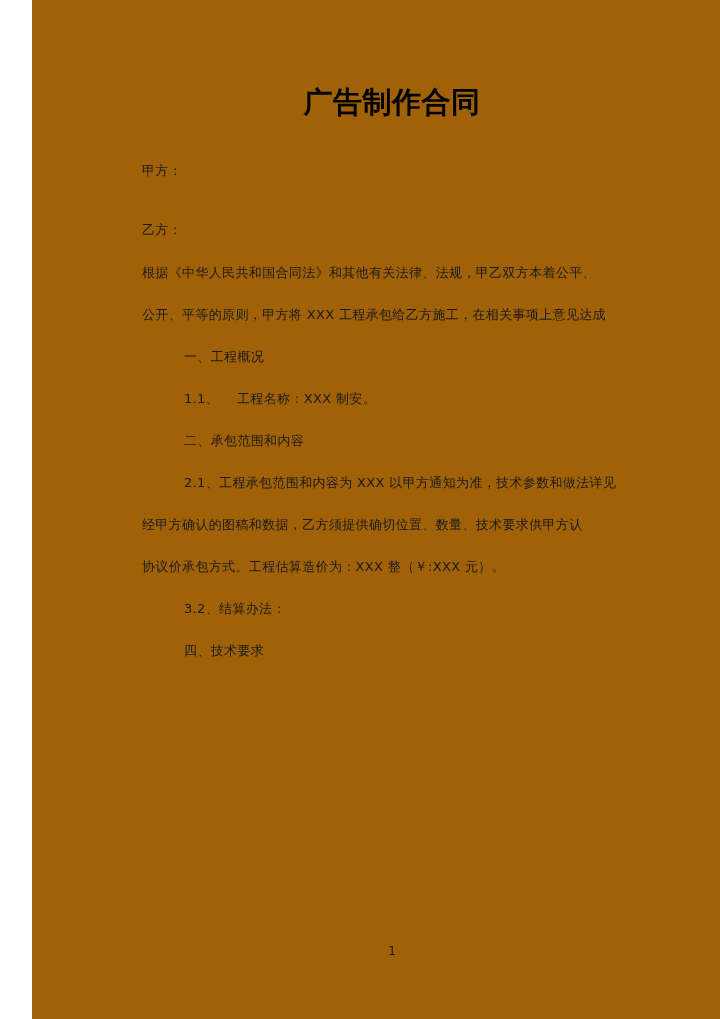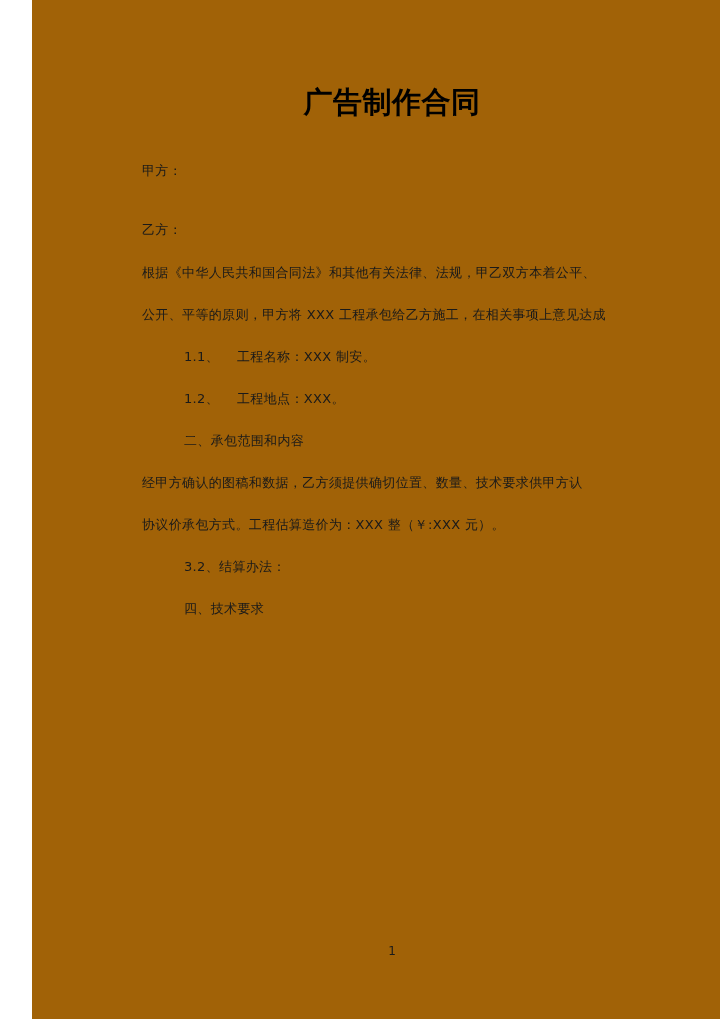--- a/index.html
+++ b/index.html
@@ -73,24 +73,25 @@
 
   <div class="body-block">
 
     <div class="line">甲方：</div>
 
     <div class="line gap">乙方：</div>
 
     <div class="line">根据《中华人民共和国合同法》和其他有关法律、法规，甲乙双方本着公平、</div>
     <div class="line">公开、平等的原则，甲方将 XXX 工程承包给乙方施工，在相关事项上意见达成</div>
 
+    <div class="line indent">一、工程概况</div>
     <div class="line indent">1.1、    工程名称：XXX 制安。</div>
-    <div class="line indent">1.2、    工程地点：XXX。</div>
 
     <div class="line indent">二、承包范围和内容</div>
+    <div class="line indent">2.1、工程承包范围和内容为 XXX 以甲方通知为准，技术参数和做法详见</div>
     <div class="line">经甲方确认的图稿和数据，乙方须提供确切位置、数量、技术要求供甲方认</div>
 
     <div class="line">协议价承包方式。工程估算造价为：XXX 整（￥:XXX 元）。</div>
     <div class="line indent">3.2、结算办法：</div>
 
     <div class="line indent">四、技术要求</div>
 
   </div>
 
   <div class="page-number">1</div>

